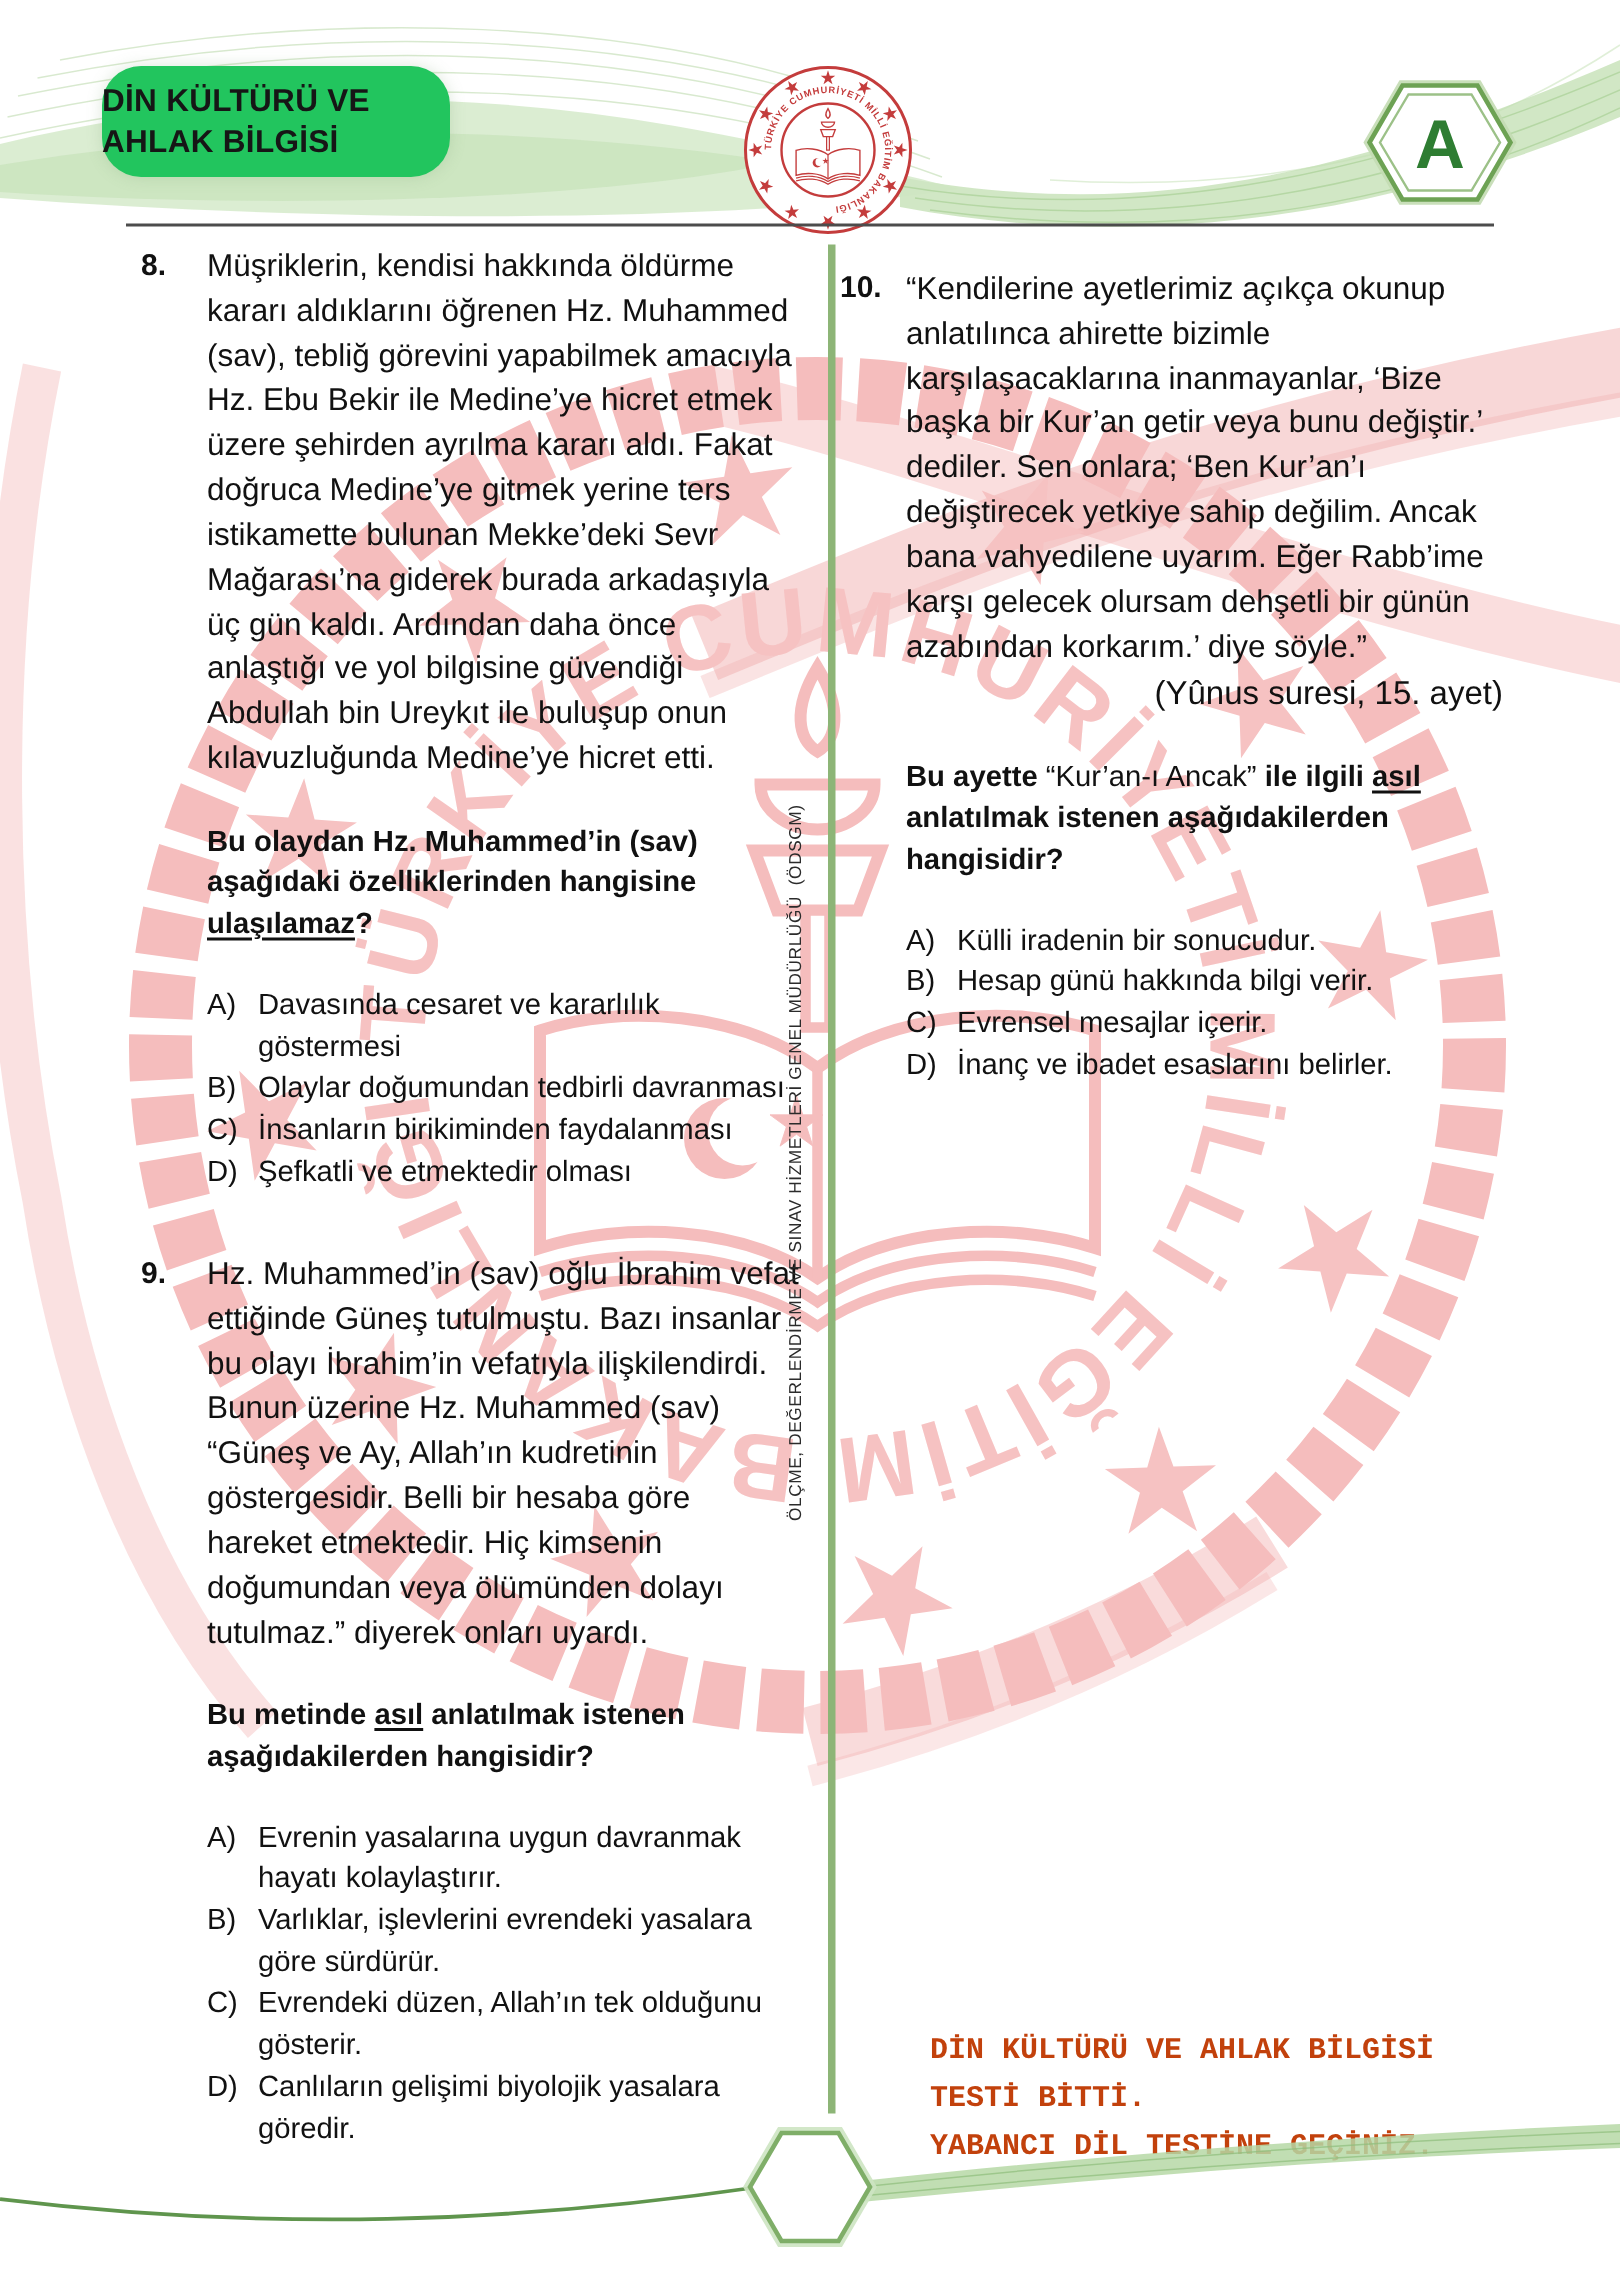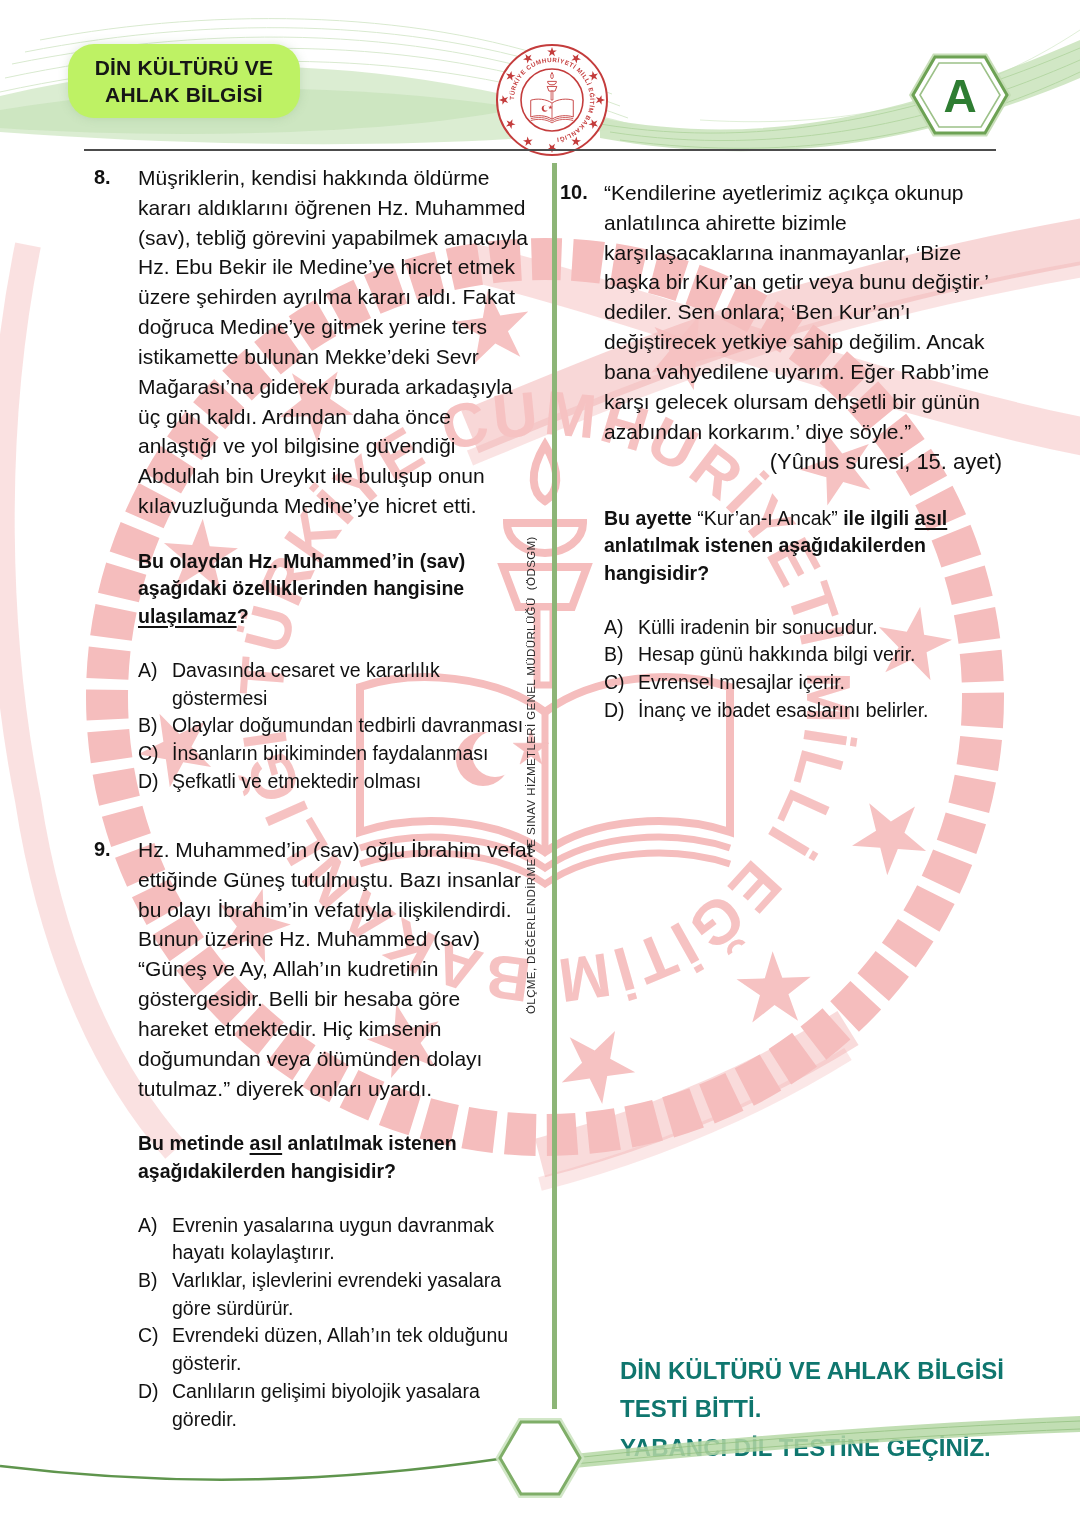--- a/index.html
+++ b/index.html
@@ -10,23 +10,23 @@
     color:#111;
   }
   
   #watermark-layer{position:absolute;left:0;top:0;width:1080px;height:1522px;z-index:0;pointer-events:none;}
   #content-layer{position:absolute;left:0;top:0;width:1080px;height:1522px;z-index:2;}
   #header{position:absolute;left:0;top:0;width:1080px;height:160px;z-index:3;}
   .header-svg{position:absolute;left:0;top:0;}
   
   .title-pill{
     position:absolute;left:68px;top:44px;width:232px;height:74px;
-    background:#bef264;border-radius:26px;
+    background:#22c55e;border-radius:26px;
     box-shadow:0 0 10px rgba(120,160,110,0.25);
-    display:flex;flex-direction:column;justify-content:center;align-items:center;
+    display:flex;flex-direction:column;justify-content:center;
   }
   .title-pill .t{font-weight:bold;font-size:21px;line-height:1.3;color:#161616;letter-spacing:.2px;}
   
   #ministry-seal{position:absolute;left:492px;top:40px;}
   
   #booklet-badge{position:absolute;left:905px;top:45px;}
   
   .header-rule{position:absolute;left:84px;top:149px;width:912px;height:2px;background:#4c4c4c;}
   
   .v-divider{position:absolute;left:552px;top:163px;width:5px;height:1246px;background:#8db577;z-index:2;}
@@ -49,21 +49,21 @@
   .qstem span{font-weight:normal;margin-top:20px;}
   .qstem span.b{font-weight:bold;}
   .u{text-decoration:underline;text-decoration-thickness:2px;text-underline-offset:3px;}
   .options{margin-top:26px;}
   .option{display:flex;font-size:19.5px;line-height:1.42;}
   .opt-label{flex:0 0 34px;}
   .opt-text{flex:1;}
   
   #end-note{
     position:absolute;left:620px;top:1352px;width:400px;z-index:2;
-    font-weight:bold;font-size:24px;line-height:1.6;color:#0f766e;
+    font-weight:bold;font-size:20px;line-height:1.6;color:#c2410c;font-family:Liberation Mono, monospace;
   }
   
   #footer{position:absolute;left:0;top:1398px;width:1080px;height:124px;z-index:2;}
 </style>
 </head>
 <body>
 
 <svg width="0" height="0" style="position:absolute" aria-hidden="true">
   <defs>
     <path id="star" d="M0,-30 L6.8,-9.3 L28.5,-9.3 L10.9,3.6 L17.6,24.3 L0,11.5 L-17.6,24.3 L-10.9,3.6 L-28.5,-9.3 L-6.8,-9.3 Z" fill="currentColor"></path>

